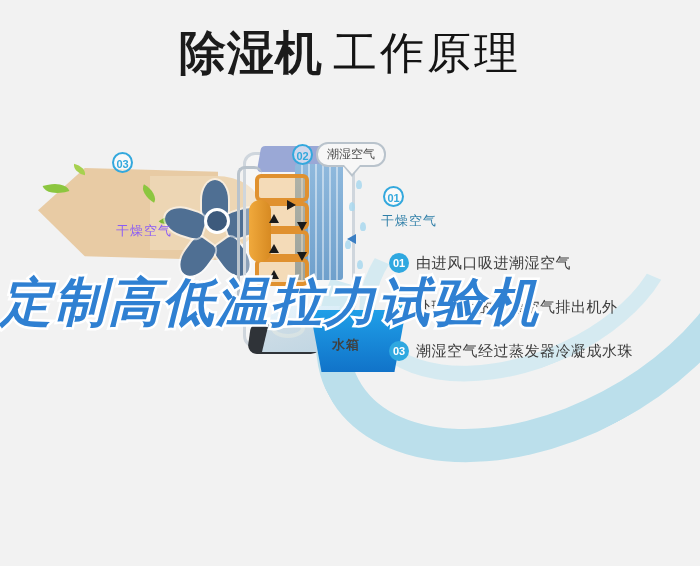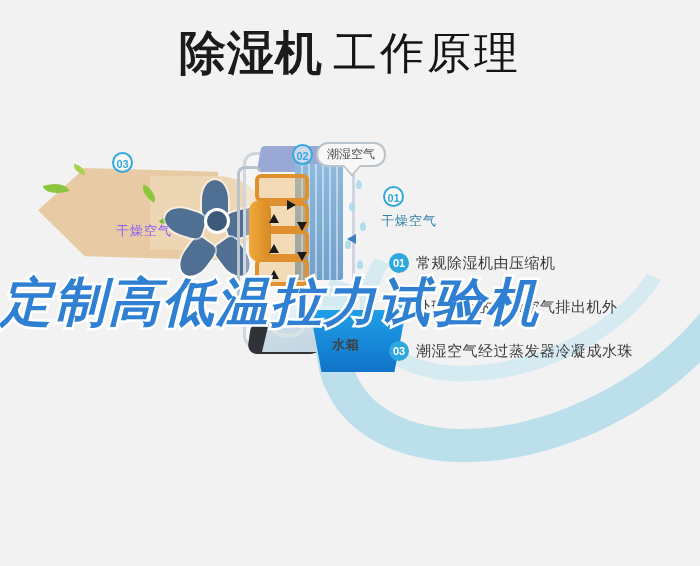--- a/index.html
+++ b/index.html
@@ -474,21 +474,21 @@
     <div class="num-ring n03">03</div>
     <div class="ill-label lbl-dry">干燥空气</div>
 
     <div class="num-ring n01">01</div>
     <div class="ill-label lbl-wet">干燥空气</div>
   </div>
 
   <div class="steps">
     <div class="step">
       <div class="step-badge">01</div>
-      <div class="step-text">常规除湿机由压缩机</div>
+      <div class="step-text">由进风口吸进潮湿空气</div>
     </div>
     <div class="step">
       <div class="step-badge">02</div>
       <div class="step-text">处理过后的干燥空气排出机外</div>
     </div>
     <div class="step">
       <div class="step-badge">03</div>
       <div class="step-text">潮湿空气经过蒸发器冷凝成水珠</div>
     </div>
   </div>

